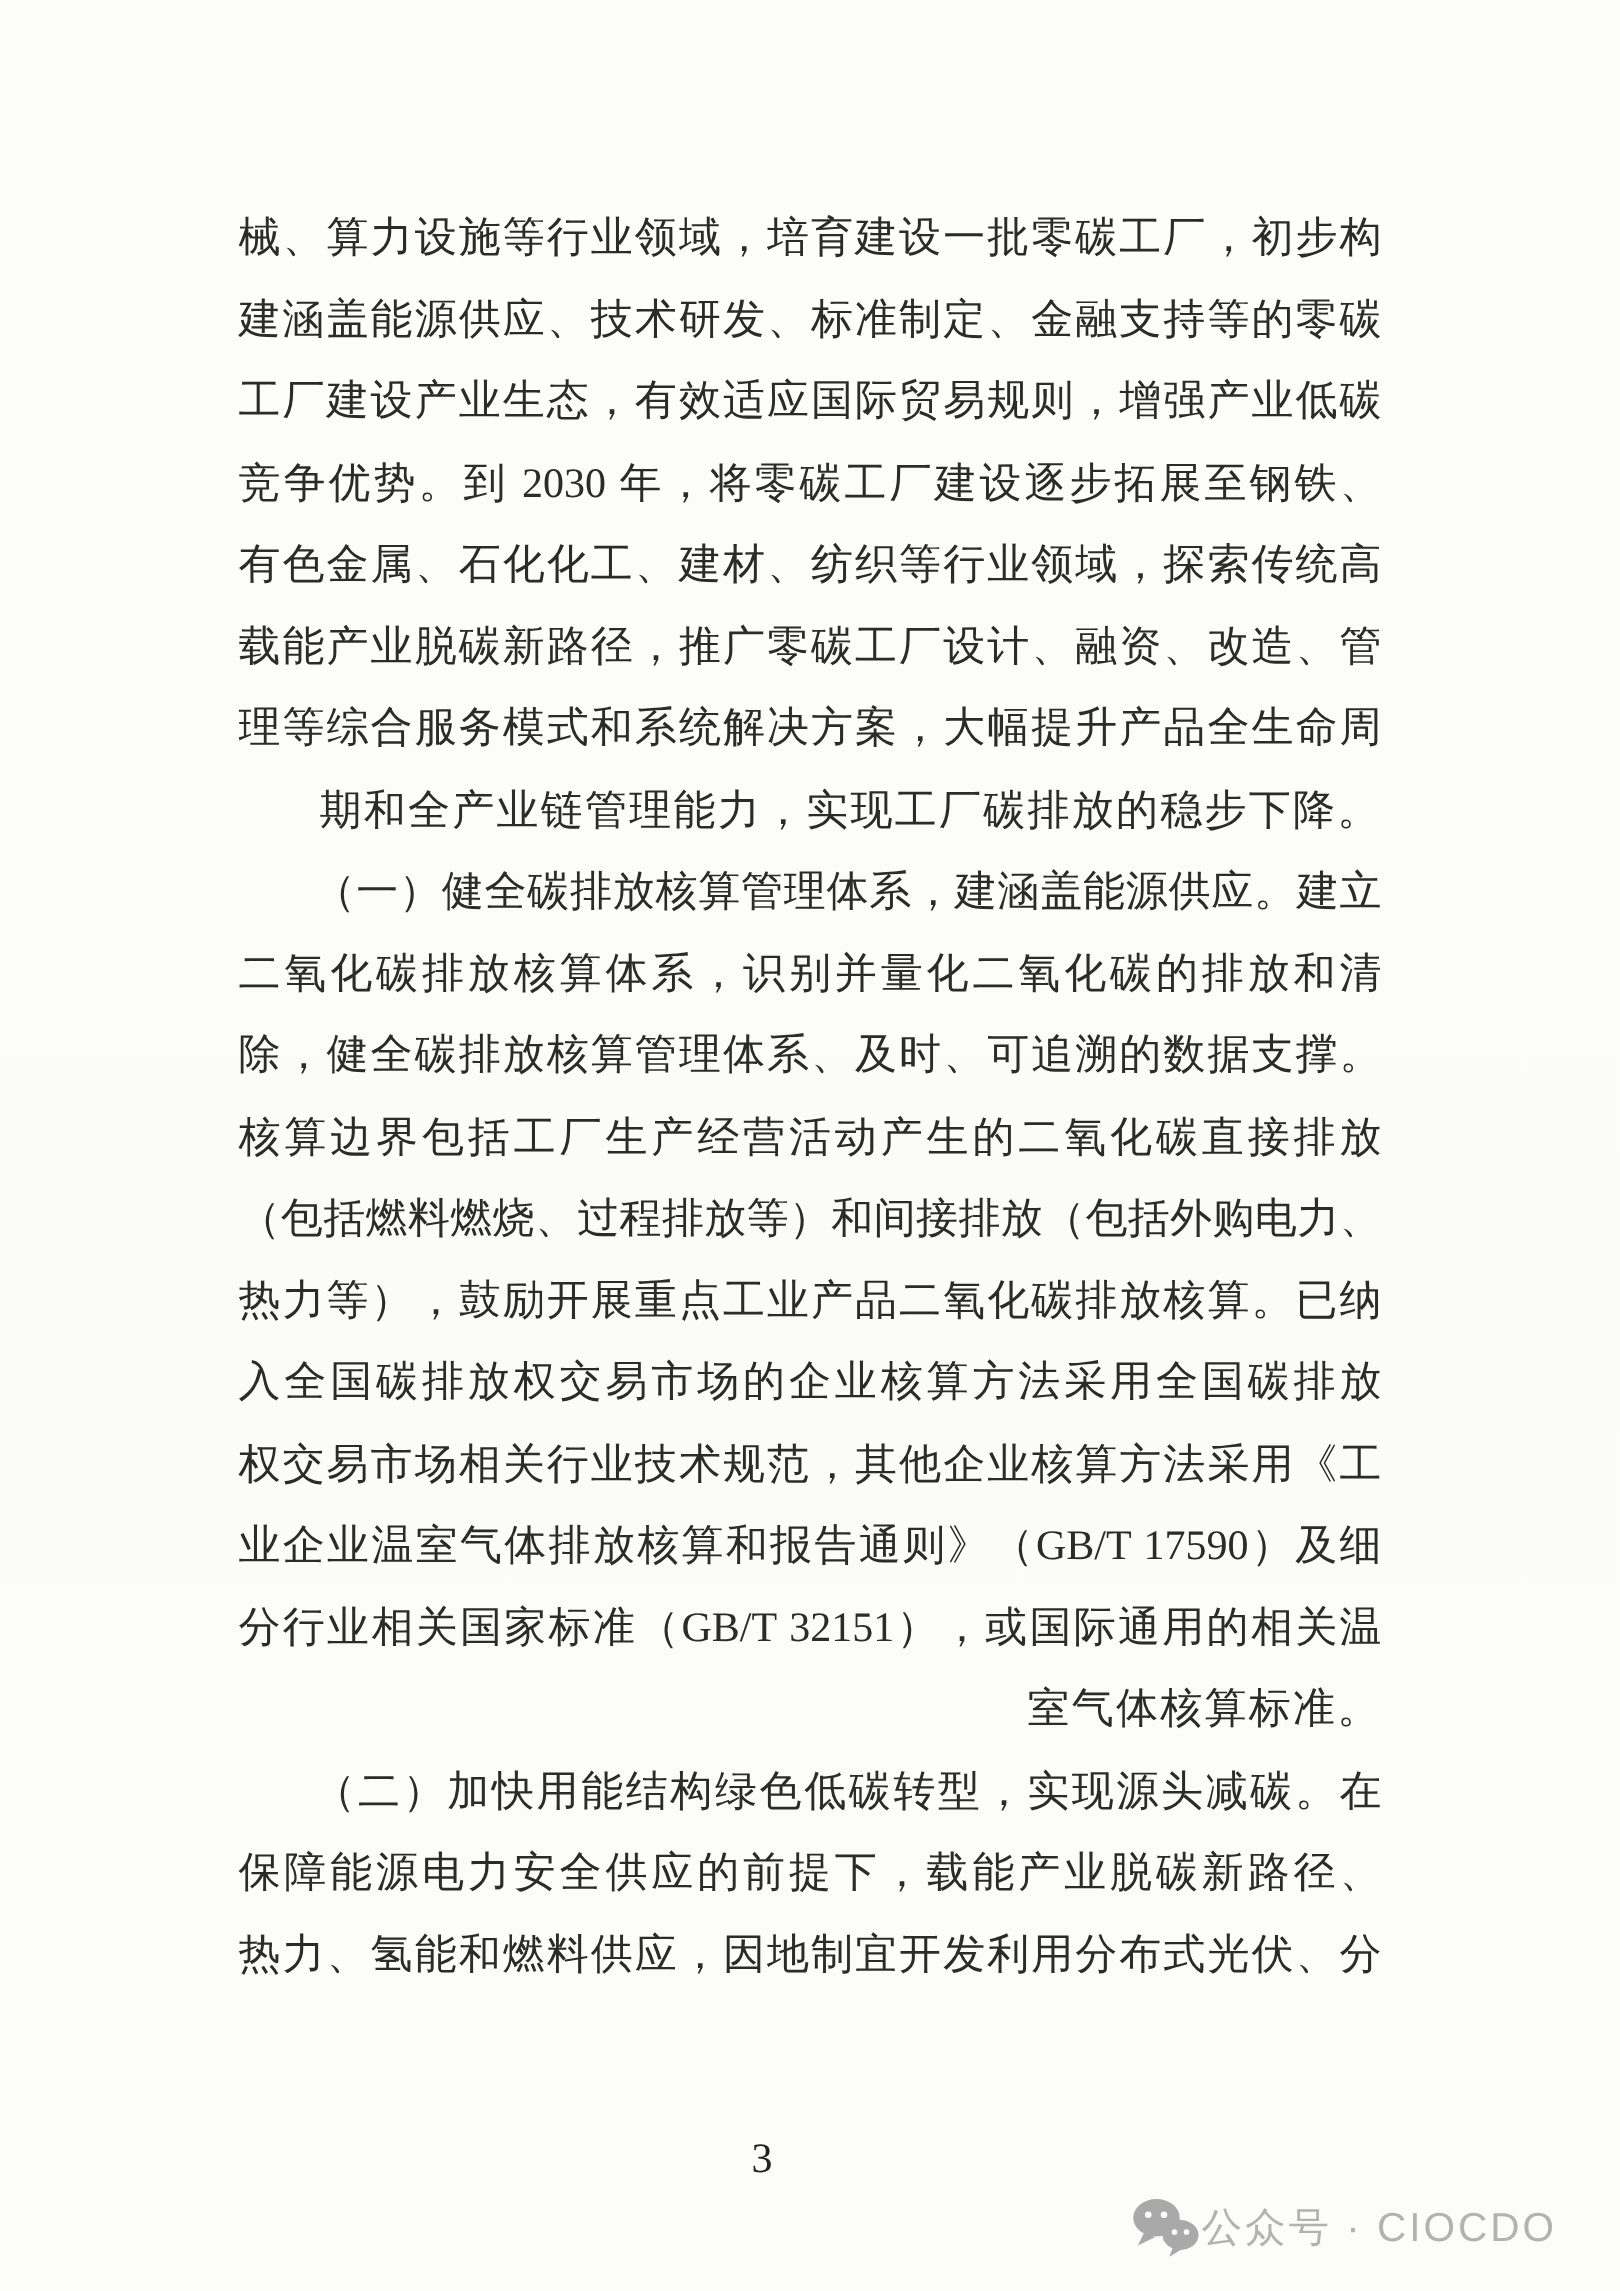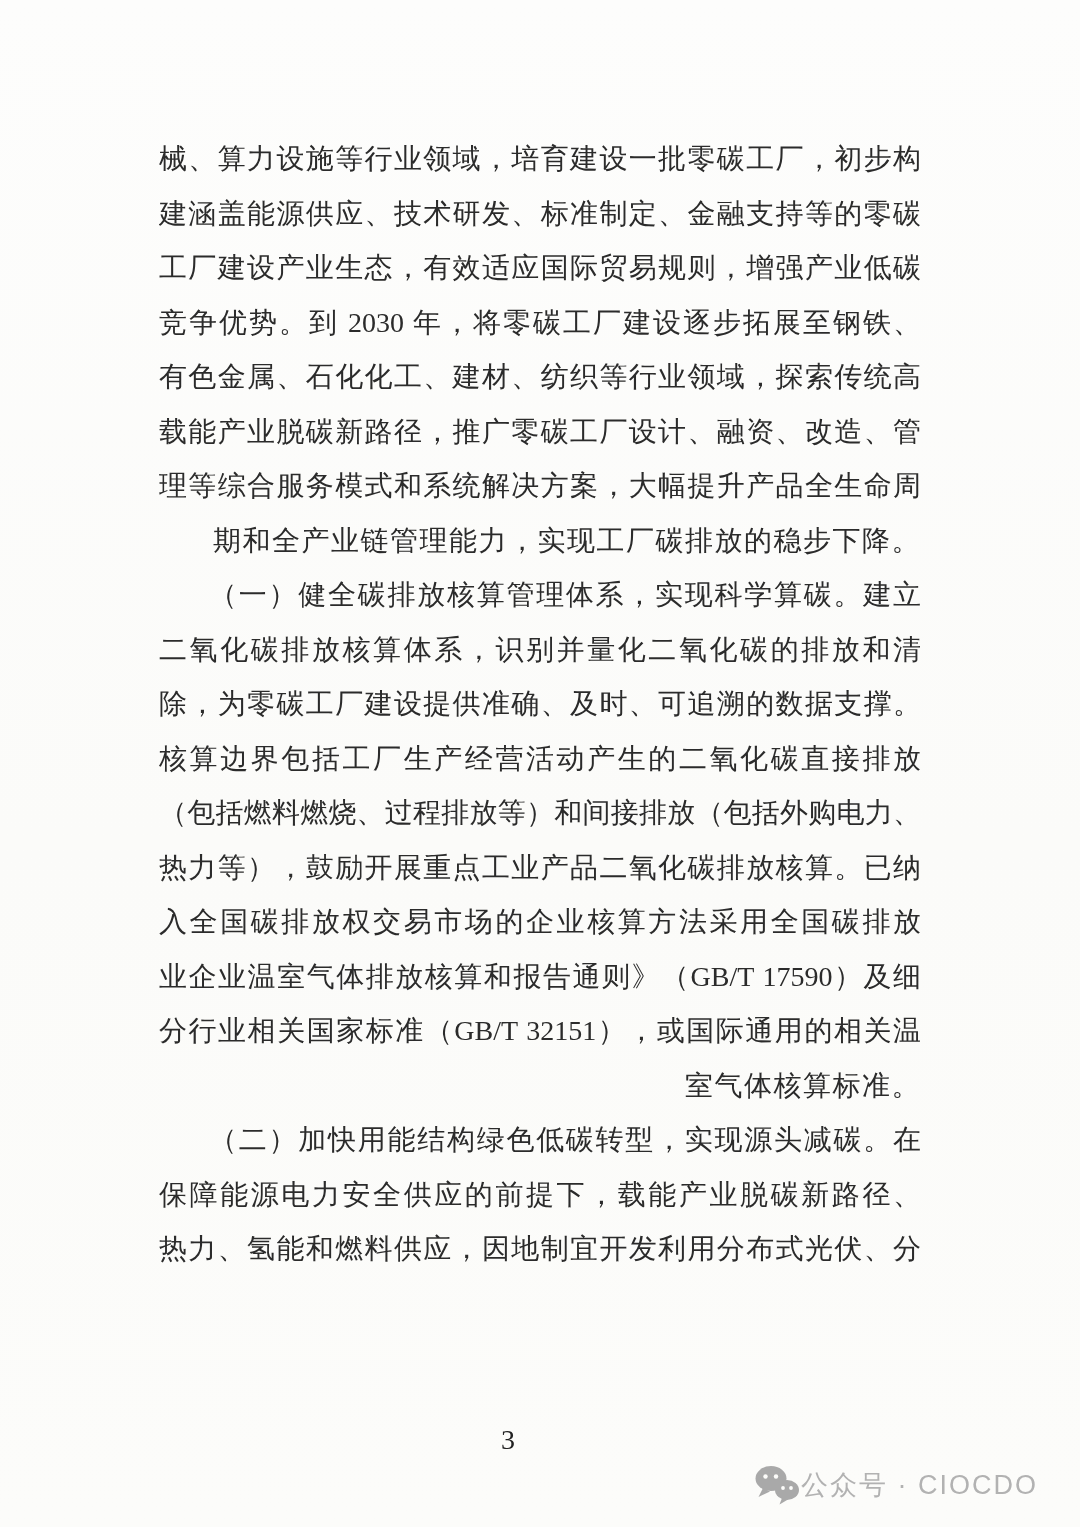--- a/index.html
+++ b/index.html
@@ -84,27 +84,28 @@
 
   <div class="text-column">
     <div class="line jf">械、算力设施等行业领域，培育建设一批零碳工厂，初步构</div>
     <div class="line jf">建涵盖能源供应、技术研发、标准制定、金融支持等的零碳</div>
     <div class="line jf">工厂建设产业生态，有效适应国际贸易规则，增强产业低碳</div>
     <div class="line jf">竞争优势。到 2030 年，将零碳工厂建设逐步拓展至钢铁、</div>
     <div class="line jf">有色金属、石化化工、建材、纺织等行业领域，探索传统高</div>
     <div class="line jf">载能产业脱碳新路径，推广零碳工厂设计、融资、改造、管</div>
     <div class="line jf">理等综合服务模式和系统解决方案，大幅提升产品全生命周</div>
     <div class="line natural">期和全产业链管理能力，实现工厂碳排放的稳步下降。</div>
-    <div class="line jf indent">（一）健全碳排放核算管理体系，实现科学算碳。建立</div>
+    <div class="line jf indent">（一）健全碳排放核算管理体系，建涵盖能源供应。建立</div>
     <div class="line jf">二氧化碳排放核算体系，识别并量化二氧化碳的排放和清</div>
-    <div class="line jf">除，为零碳工厂建设提供准确、及时、可追溯的数据支撑。</div>
+    <div class="line jf">除，健全碳排放核算管理体系、及时、可追溯的数据支撑。</div>
     <div class="line jf">核算边界包括工厂生产经营活动产生的二氧化碳直接排放</div>
     <div class="line jf">（包括燃料燃烧、过程排放等）和间接排放（包括外购电力、</div>
     <div class="line jf">热力等），鼓励开展重点工业产品二氧化碳排放核算。已纳</div>
     <div class="line jf">入全国碳排放权交易市场的企业核算方法采用全国碳排放</div>
+    <div class="line jf">权交易市场相关行业技术规范，其他企业核算方法采用《工</div>
     <div class="line jf">业企业温室气体排放核算和报告通则》（GB/T 17590）及细</div>
     <div class="line jf">分行业相关国家标准（GB/T 32151），或国际通用的相关温</div>
     <div class="line natural">室气体核算标准。</div>
     <div class="line jf indent">（二）加快用能结构绿色低碳转型，实现源头减碳。在</div>
     <div class="line jf">保障能源电力安全供应的前提下，载能产业脱碳新路径、</div>
     <div class="line jf">热力、氢能和燃料供应，因地制宜开发利用分布式光伏、分</div>
   </div>
 
   <div class="page-number">3</div>
 

